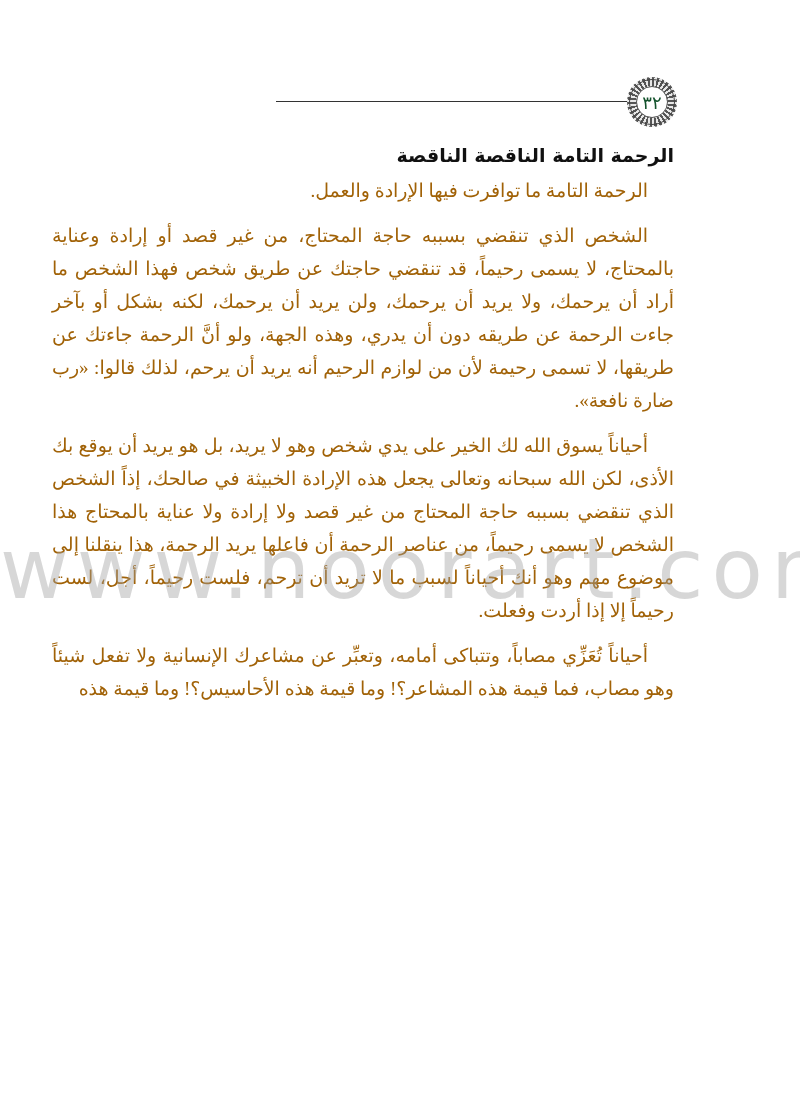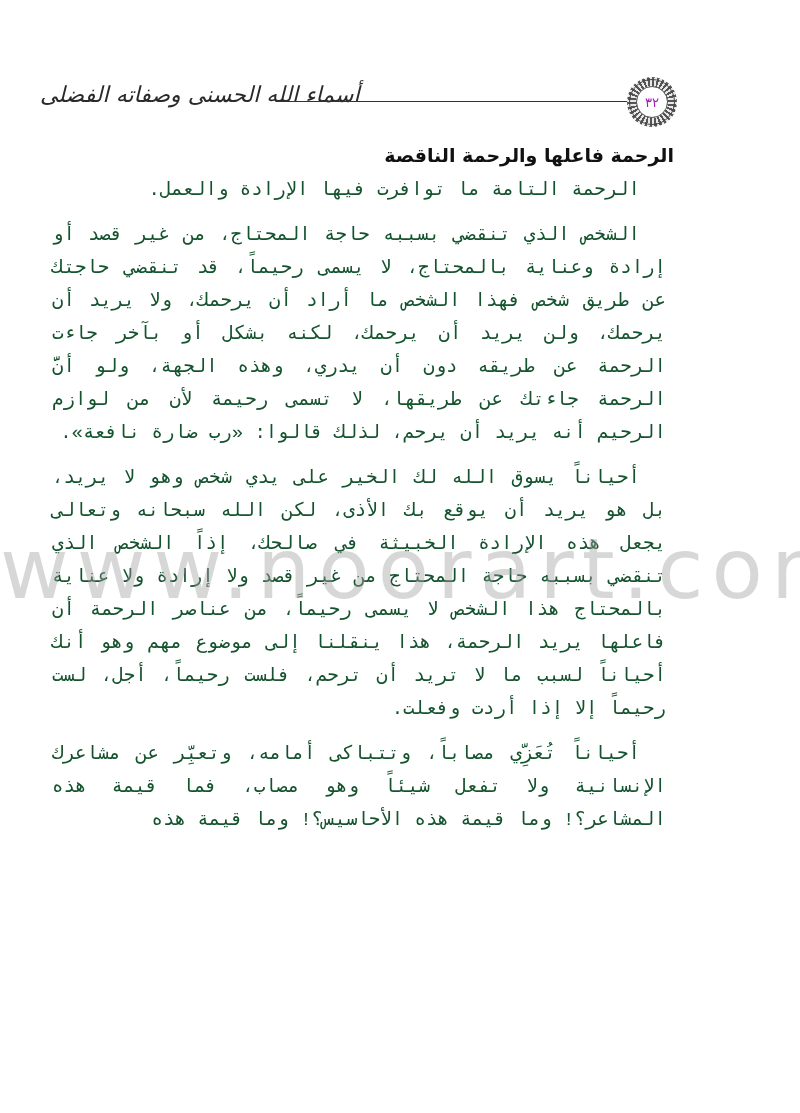--- a/index.html
+++ b/index.html
@@ -72,22 +72,22 @@
       position: relative;
       width: 30px;
       height: 30px;
       border-radius: 50%;
       background: #fff;
       border: 1px solid #555;
       display: flex;
       align-items: center;
       justify-content: center;
       font-family: "DejaVu Sans", sans-serif;
-      font-size: 13px;
-      color: #a21caf;
+      font-size: 18px;
+      color: #14532d;
       z-index: 1;
     }
     
     .content {
       position: absolute;
       top: 140px;
       left: 52px;
       width: 622px;
       direction: rtl;
       text-align: justify;
@@ -95,26 +95,26 @@
     }
     .section-heading {
       font-family: "DejaVu Sans", sans-serif;
       font-weight: bold;
       font-size: 19px;
       line-height: 30px;
       margin: 0 0 4px 0;
       color: #111;
     }
     .para {
-      font-family: Liberation Mono, monospace;
+      font-family: Liberation Serif, serif;
       font-size: 19px;
       line-height: 33px;
-      margin: 0 8px 12px 0;
+      margin: 0 0 12px 0;
       text-indent: 26px;
-      color: #14532d;
+      color: #a16207;
     }
     
     .watermark {
       position: absolute;
       left: 0;
       top: 520px;
       width: 800px;
       text-align: center;
       font-family: "DejaVu Sans", sans-serif;
       font-size: 84px;
@@ -124,29 +124,28 @@
       pointer-events: none;
       direction: ltr;
     }
   </style>
 </head>
 <body>
 
 <div class="page">
 
   <div class="header">
-    <div class="header-title">أسماء الله الحسنى وصفاته الفضلى</div>
     <div class="header-rule"></div>
     <div class="page-medallion">
       <div class="page-medallion-inner">٣٢</div>
     </div>
   </div>
 
   <div class="content">
-    <h2 class="section-heading">الرحمة فاعلها والرحمة الناقصة</h2>
+    <h2 class="section-heading">الرحمة التامة الناقصة الناقصة</h2>
     <p class="para">الرحمة التامة ما توافرت فيها الإرادة والعمل.</p>
     <p class="para">الشخص الذي تنقضي بسببه حاجة المحتاج، من غير قصد أو إرادة وعناية بالمحتاج، لا يسمى رحيماً، قد تنقضي حاجتك عن طريق شخص فهذا الشخص ما أراد أن يرحمك، ولا يريد أن يرحمك، ولن يريد أن يرحمك، لكنه بشكل أو بآخر جاءت الرحمة عن طريقه دون أن يدري، وهذه الجهة، ولو أنَّ الرحمة جاءتك عن طريقها، لا تسمى رحيمة لأن من لوازم الرحيم أنه يريد أن يرحم، لذلك قالوا: «رب ضارة نافعة».</p>
     <p class="para">أحياناً يسوق الله لك الخير على يدي شخص وهو لا يريد، بل هو يريد أن يوقع بك الأذى، لكن الله سبحانه وتعالى يجعل هذه الإرادة الخبيثة في صالحك، إذاً الشخص الذي تنقضي بسببه حاجة المحتاج من غير قصد ولا إرادة ولا عناية بالمحتاج هذا الشخص لا يسمى رحيماً، من عناصر الرحمة أن فاعلها يريد الرحمة، هذا ينقلنا إلى موضوع مهم وهو أنك أحياناً لسبب ما لا تريد أن ترحم، فلست رحيماً، أجل، لست رحيماً إلا إذا أردت وفعلت.</p>
     <p class="para">أحياناً تُعَزِّي مصاباً، وتتباكى أمامه، وتعبِّر عن مشاعرك الإنسانية ولا تفعل شيئاً وهو مصاب، فما قيمة هذه المشاعر؟! وما قيمة هذه الأحاسيس؟! وما قيمة هذه</p>
   </div>
 
   <div class="watermark">www.noorart.com</div>
 </div>
 
 </body></html>

